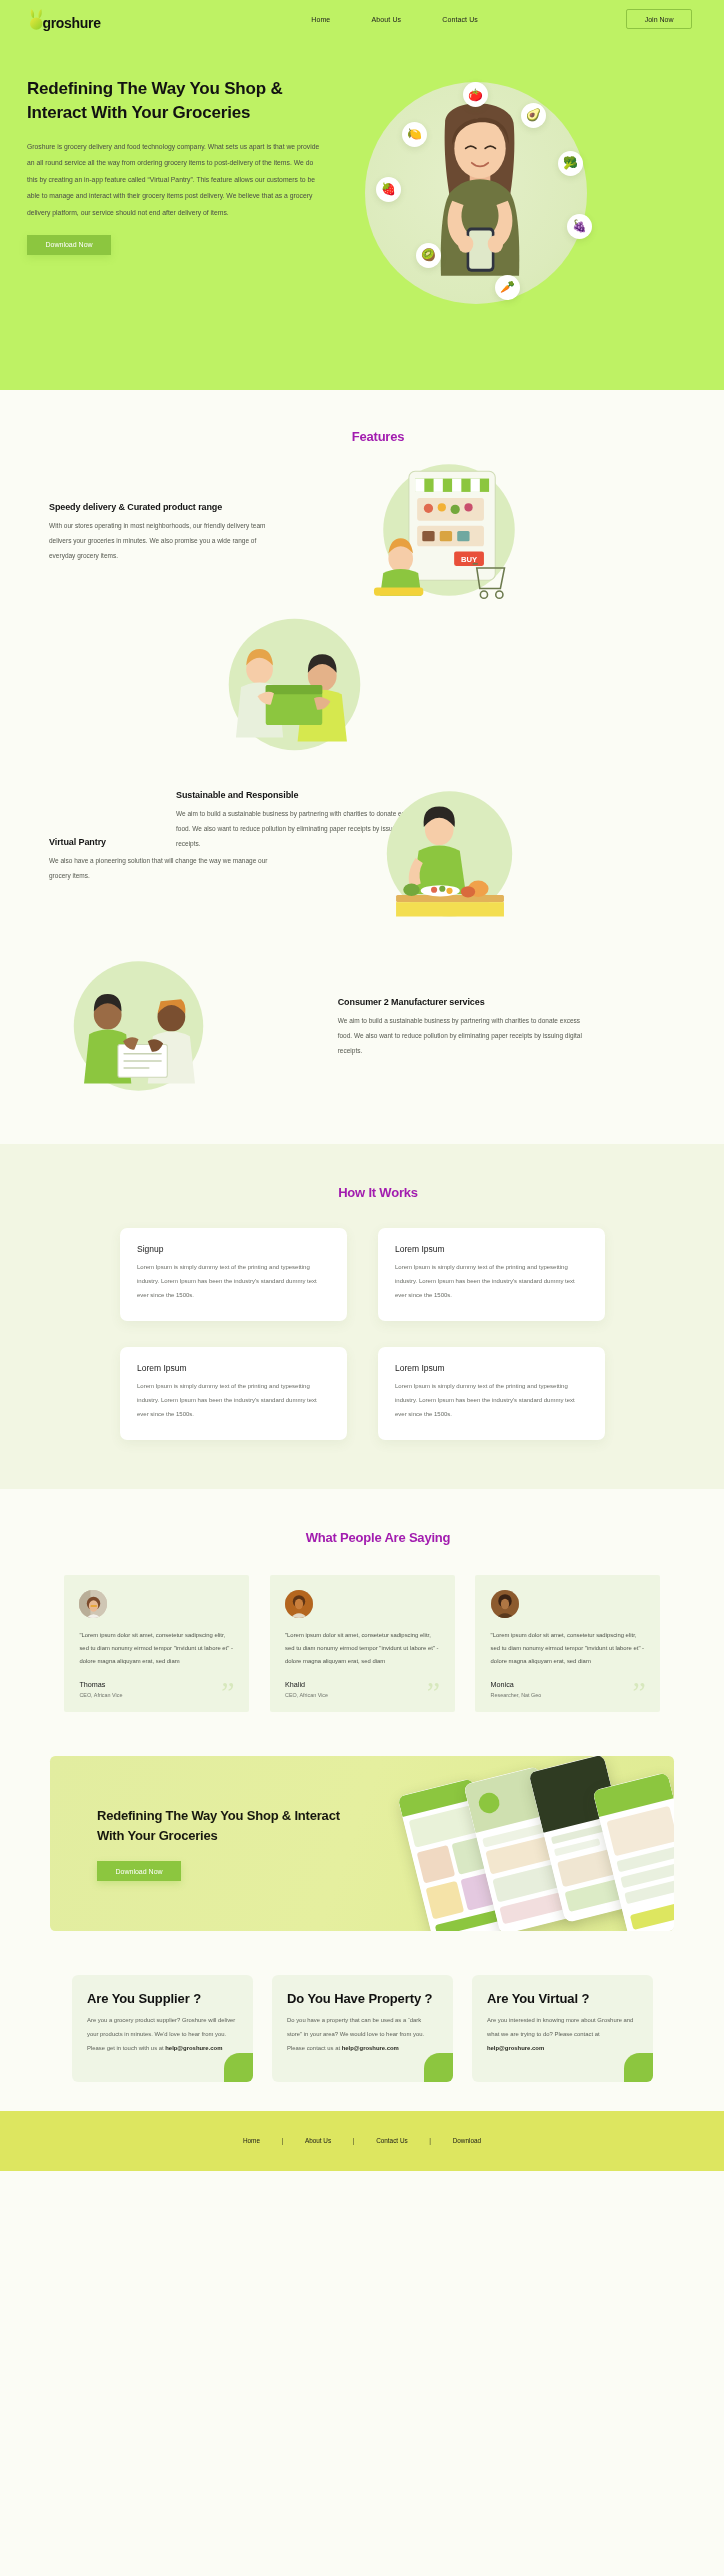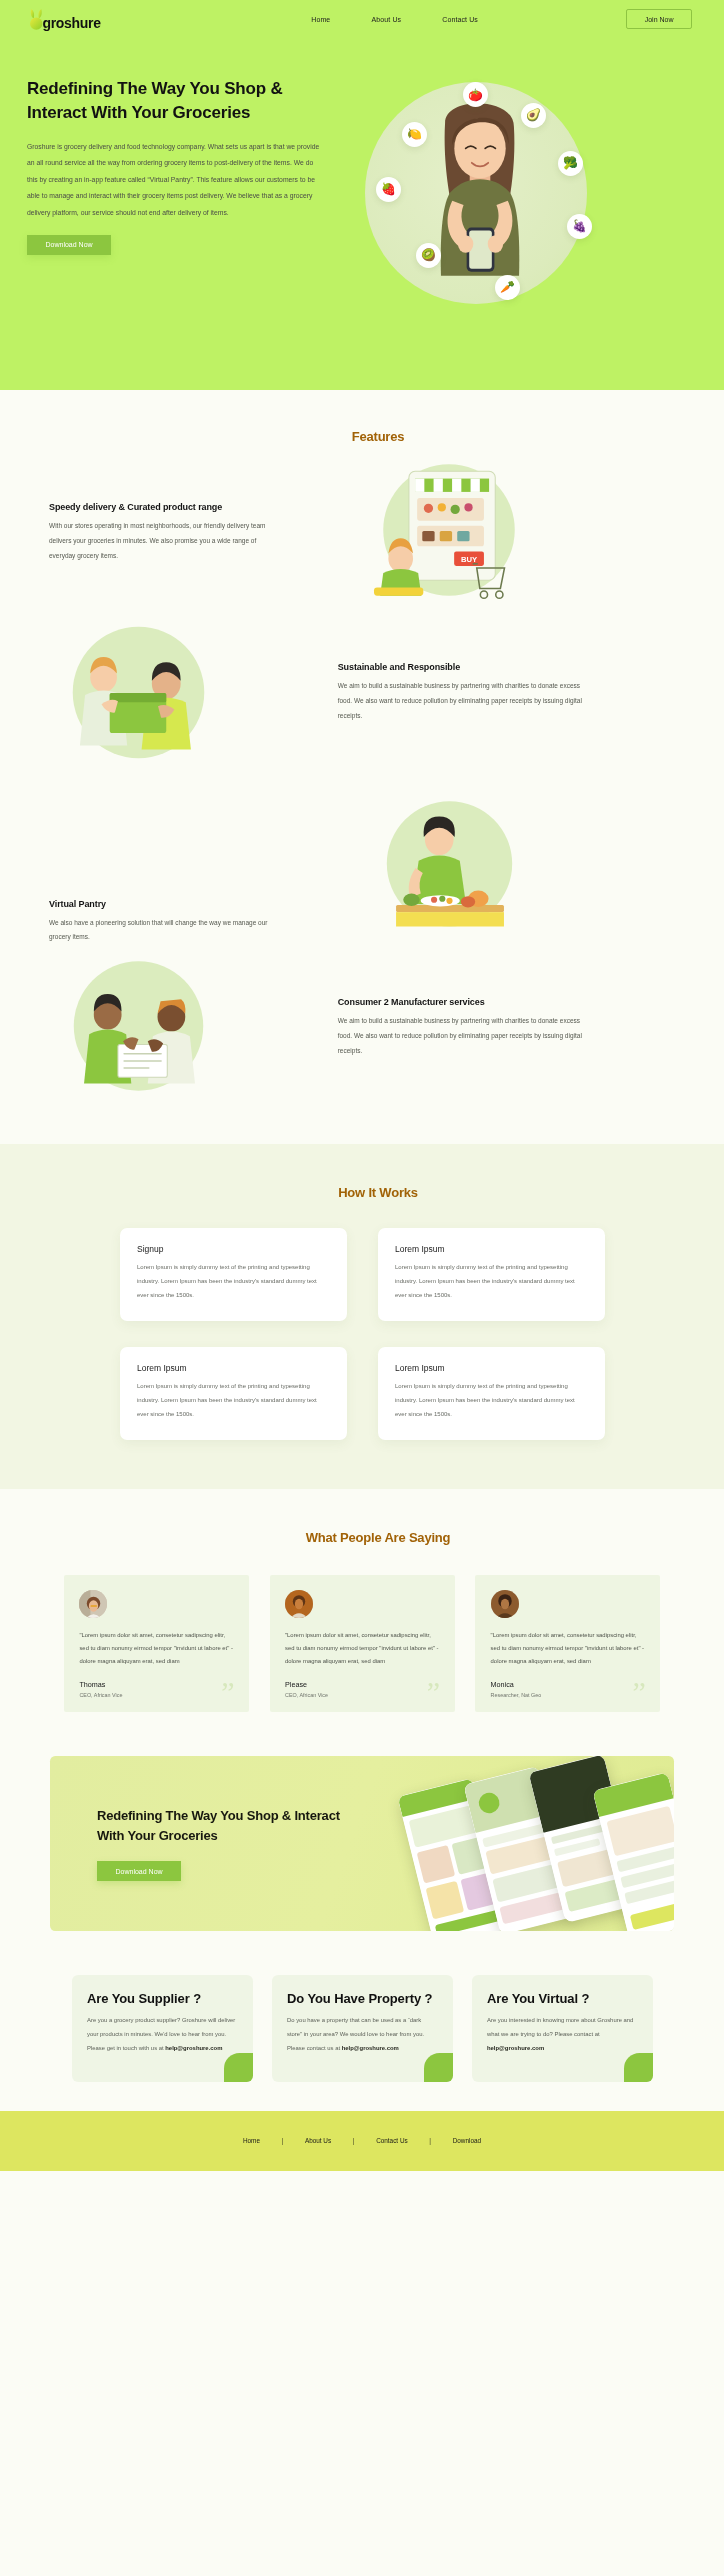--- a/index.html
+++ b/index.html
@@ -71,21 +71,21 @@
     position: absolute; width: 25px; height: 25px; border-radius: 50%;
     background: #fff; box-shadow: 0 2.1px 6.2px rgba(80,100,40,.13);
     display: flex; align-items: center; justify-content: center;
     font-size: 12px; line-height: 1;
   }
 
   
   .features { background: #fbfcf5; padding-top: 39px; }
   .section-title {
     text-align: center; font-size: 13px; font-weight: 700;
-    letter-spacing: -0.2px; color: #a16207; padding-left: 32px;
+    letter-spacing: -0.2px; color: #a21caf; padding-left: 32px;
   }
 
   .frow { display: flex; align-items: center; width: 588px; gap: 31px; }
   .frow .txt { width: 50%; }
   .frow .art { width: 50%; display: flex; justify-content: center; align-items: center; }
   .f-h {
     font-size: 9px; font-weight: 700; letter-spacing: -0.1px; color: #141414;
   }
   .f-p {
     margin-top: 6.7px; font-size: 6.5px; line-height: 2.28; color: #55584f;
@@ -310,21 +310,21 @@
           <rect x="44" y="252" width="96" height="16" rx="6" fill="#f2d23a"></rect>
 
           <path d="M244 214 h54 l-8 40 h-40 Z" fill="none" stroke="#6c7a4e" stroke-width="3"></path>
           <circle cx="258" cy="266" r="7" fill="none" stroke="#6c7a4e" stroke-width="3"></circle>
           <circle cx="288" cy="266" r="7" fill="none" stroke="#6c7a4e" stroke-width="3"></circle>
           <path d="M236 206 h10" stroke="#6c7a4e" stroke-width="3"></path>
         </svg>
       </div>
     </div>
 
-    <div class="frow" style="height:165px;">
+    <div class="frow" style="height:165px;flex-direction:column;">
       <div class="art">
         <svg width="185" height="149" viewBox="0 0 360 290">
           <circle cx="180" cy="145" r="128" fill="#dbecbe"></circle>
           <ellipse cx="112" cy="116" rx="26" ry="28" fill="#f6cda8"></ellipse>
           <path d="M86 108 q26 -30 52 0 q-2 -32 -26 -32 q-24 0 -26 32 Z" fill="#e6a44a"></path>
           <path d="M76 150 q36 -18 72 0 l10 98 h-92 Z" fill="#e8f0dc"></path>
           <ellipse cx="234" cy="128" rx="28" ry="30" fill="#e4b289"></ellipse>
           <path d="M206 122 q28 -34 56 0 q0 -36 -28 -36 q-28 0 -28 36 Z" fill="#2f2a26"></path>
           <path d="M196 164 q38 -18 76 0 l10 92 h-96 Z" fill="#d6e84e"></path>
           <rect x="124" y="146" width="110" height="78" rx="5" fill="#8cc63f"></rect>
@@ -332,21 +332,21 @@
           <path d="M108 168 q18 -14 32 -6 l-6 22 q-16 2 -26 -16 Z" fill="#f6cda8"></path>
           <path d="M250 178 q-18 -14 -32 -6 l6 22 q16 2 26 -16 Z" fill="#e4b289"></path>
         </svg>
       </div>
       <div class="txt txt-right">
         <h3 class="f-h">Sustainable and Responsible</h3>
         <p class="f-p">We aim to build a sustainable business by partnering with charities to donate excess food. We also want to reduce pollution by eliminating paper receipts by issuing digital receipts.</p>
       </div>
     </div>
 
-    <div class="frow" style="height:170px;align-items:flex-end;">
+    <div class="frow" style="height:170px;">
       <div class="txt txt-left">
         <h3 class="f-h">Virtual Pantry</h3>
         <p class="f-p">We also have a pioneering solution that will change the way we manage our grocery items.</p>
       </div>
       <div class="art">
         <svg width="175" height="149" viewBox="0 0 340 290">
           <circle cx="170" cy="132" r="122" fill="#dbecbe"></circle>
           <ellipse cx="150" cy="84" rx="28" ry="31" fill="#f6cda8"></ellipse>
           <path d="M120 80 q30 -36 60 0 q4 -40 -30 -40 q-34 0 -30 40 Z" fill="#2b2723"></path>
           <path d="M110 126 q40 -20 80 0 l12 84 h-104 Z" fill="#8cc63f"></path>
@@ -436,21 +436,21 @@
       <div class="t-card">
         <span class="t-avatar">
           <svg width="28" height="28" viewBox="0 0 54 54">
             <rect width="54" height="54" fill="#b4661f"></rect>
             <circle cx="27" cy="22" r="12" fill="#5e3415"></circle>
             <ellipse cx="27" cy="27" rx="8" ry="10" fill="#c97f3c"></ellipse>
             <path d="M10 54 q17 -18 34 0 Z" fill="#e3d9c6"></path>
           </svg>
         </span>
         <p class="t-quote">"Lorem ipsum dolor sit amet, consetetur sadipscing elitr, sed tu diam nonumy eirmod tempor "invidunt ut labore et" - dolore magna aliquyam erat, sed diam</p>
-        <div class="t-name">Please</div>
+        <div class="t-name">Khalid</div>
         <div class="t-role">CEO, African Vice</div>
         <span class="qmark">”</span>
       </div>
 
       <div class="t-card">
         <span class="t-avatar">
           <svg width="28" height="28" viewBox="0 0 54 54">
             <rect width="54" height="54" fill="#8c5a2e"></rect>
             <circle cx="27" cy="21" r="13" fill="#3a2214"></circle>
             <ellipse cx="27" cy="27" rx="8" ry="10" fill="#b07744"></ellipse>

